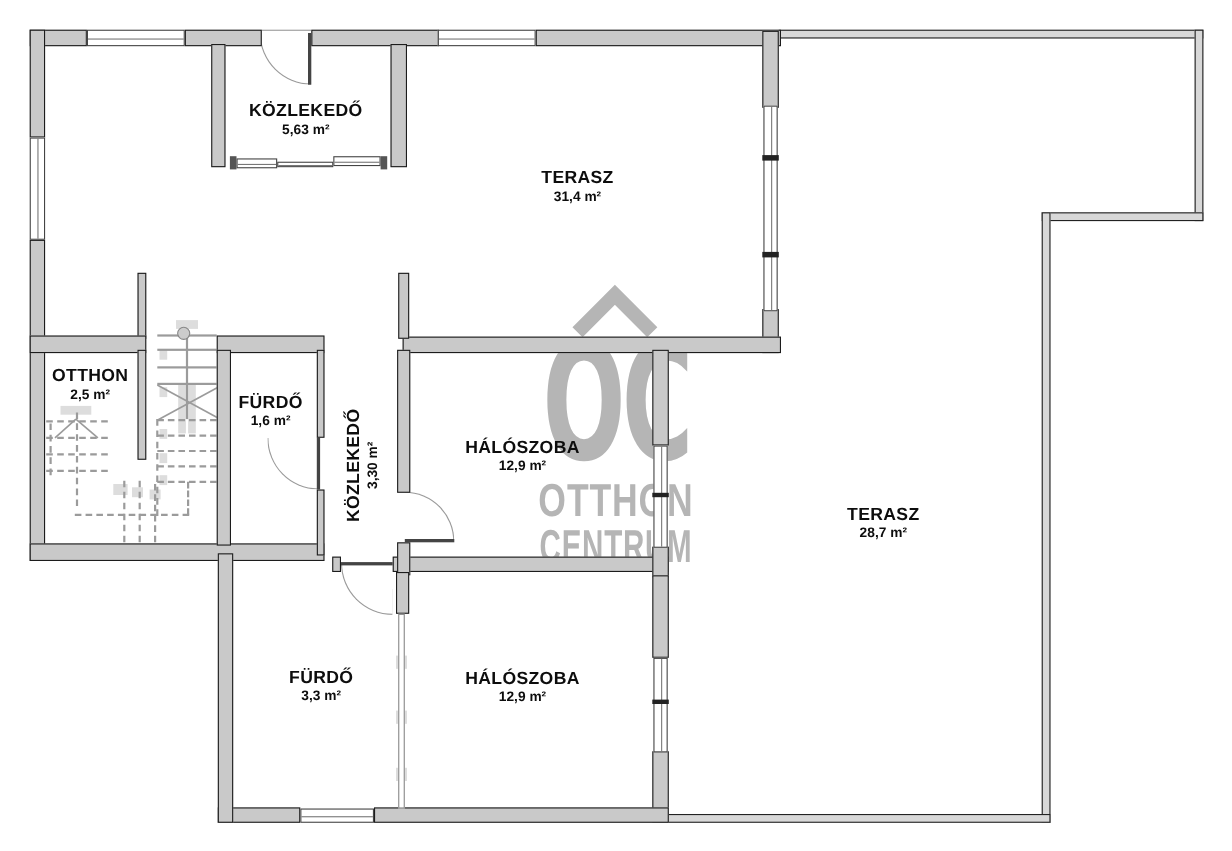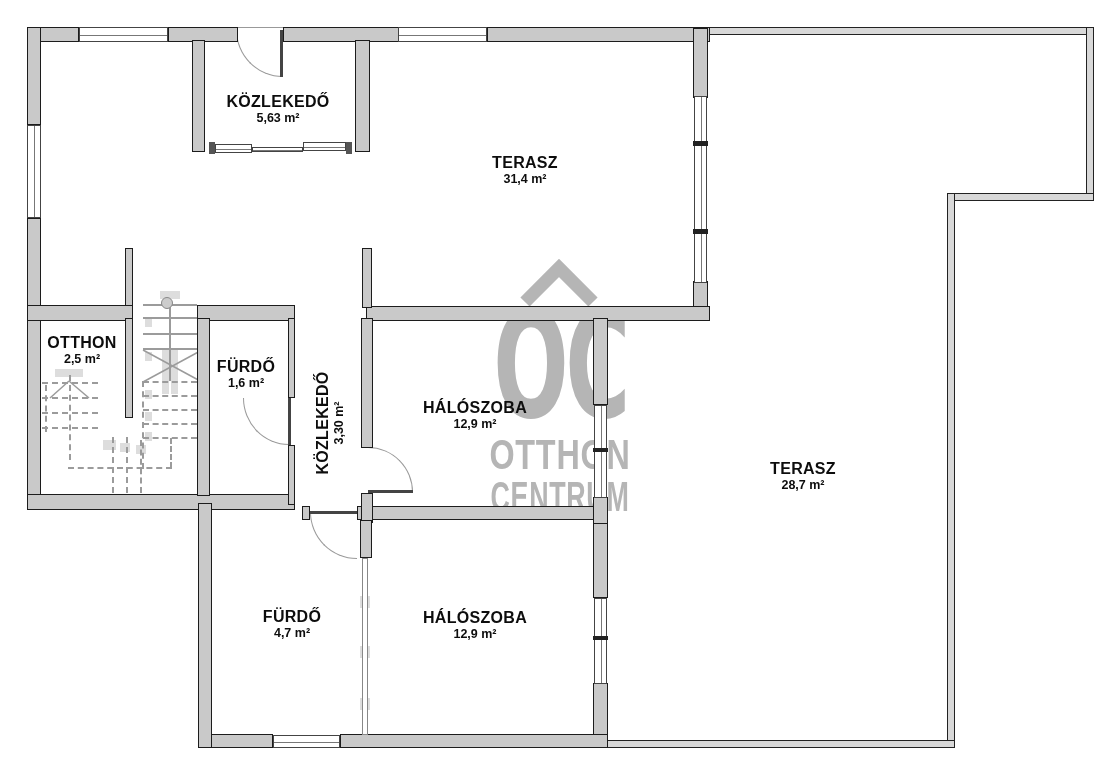--- a/index.html
+++ b/index.html
@@ -185,20 +185,20 @@
   <div class="label" style="left:475px;top:415px;">
     <div class="t">HÁLÓSZOBA</div>
     <div class="a">12,9 m²</div>
   </div>
   <div class="label" style="left:803px;top:436px;margin-top:40px;">
     <div class="t">TERASZ</div>
     <div class="a">28,7 m²</div>
   </div>
   <div class="label" style="left:292px;top:624px;">
     <div class="t">FÜRDŐ</div>
-    <div class="a">4,7 m²</div>
+    <div class="a">3,3 m²</div>
   </div>
   <div class="label" style="left:475px;top:625px;">
     <div class="t">HÁLÓSZOBA</div>
     <div class="a">12,9 m²</div>
   </div>
 
 </div>
 
 </body></html>

